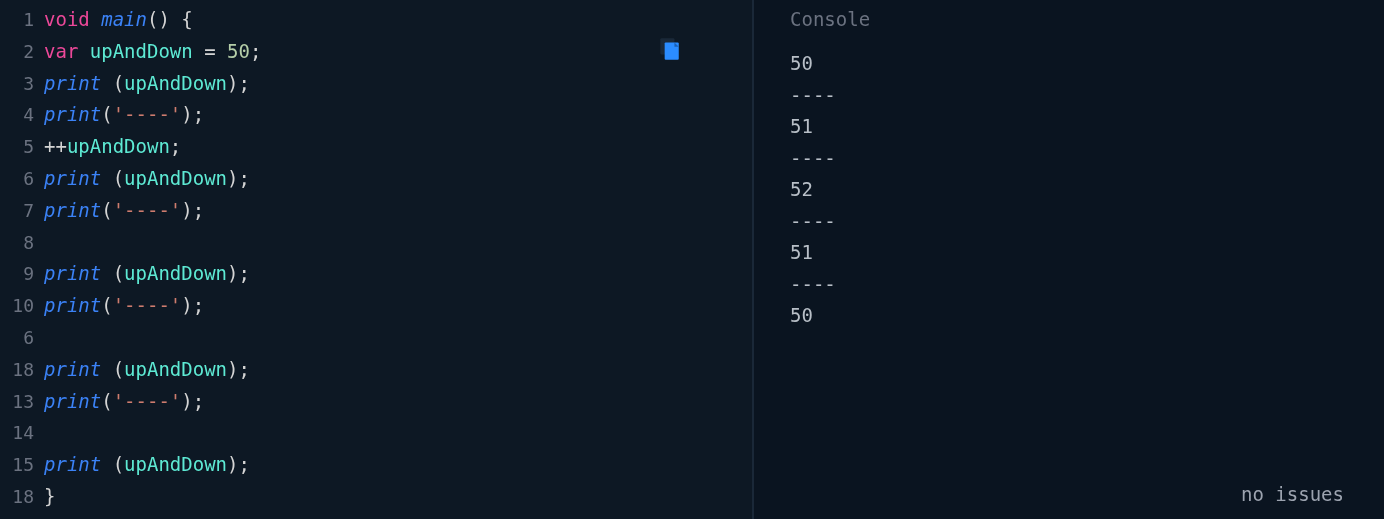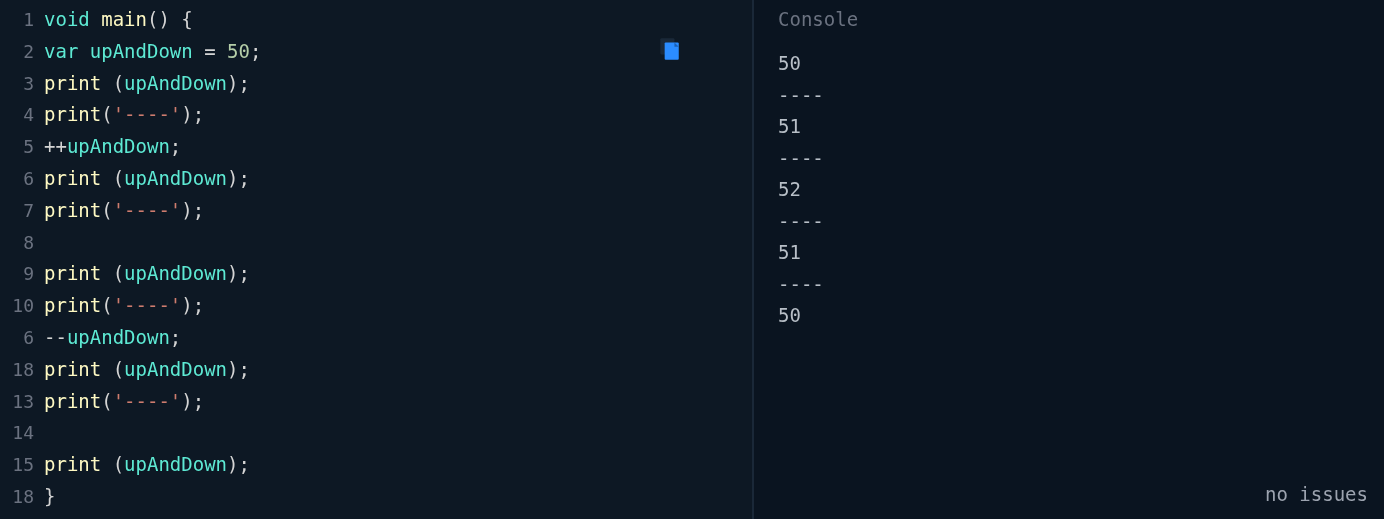--- a/index.html
+++ b/index.html
@@ -17,21 +17,21 @@
       height: 100%;
       background: #0d1824;
       position: relative;
       padding-top: 4px;
     }
     .console-pane {
       flex: 1;
       height: 100%;
       background: #0a1420;
       border-left: 2px solid #1a2838;
-      padding: 8px 0 0 24px;
+      padding: 8px 0 0 36px;
       position: relative;
       display: flex;
       flex-direction: column;
     }
     .code-line {
       display: flex;
       height: 31.8px;
       align-items: center;
       font-size: 19px;
       line-height: 31.8px;
@@ -40,23 +40,23 @@
       width: 44px;
       text-align: right;
       color: #6b7280;
       padding-right: 10px;
       user-select: none;
       font-size: 18px;
     }
     .line-content {
       white-space: pre;
     }
-    .tok-keyword { color: #5eead4; }
+    .tok-keyword { color: #ec4899; }
     .tok-ident2 { color: #5eead4; }
-    .tok-func { color: #fef9c3; }
+    .tok-func { color: #3b82f6; font-style: italic; }
     .tok-punct { color: #d4d4d4; }
     .tok-number { color: #b5cea8; }
     .tok-string { color: #ce7c6e; }
     .tok-plain { color: #d4d4d4; }
     
     .copy-button {
       position: absolute;
       top: 36px;
       right: 70px;
       width: 26px;
@@ -78,21 +78,21 @@
     }
     .console-line {
       color: #b8bfc7;
       font-size: 19px;
       line-height: 31.5px;
       white-space: pre;
     }
     .status-bar {
       position: absolute;
       bottom: 14px;
-      right: 16px;
+      right: 40px;
       color: #9ca3af;
       font-size: 19px;
       text-align: center;
     }
   </style>
 </head>
 <body>
 
 <div class="editor-pane">
   <div id="code-lines">
@@ -130,21 +130,20 @@
       <div class="code-line">
         <span class="line-number">9</span>
         <span class="line-content"><span class="tok-func">print</span><span class="tok-plain"> </span><span class="tok-punct">(</span><span class="tok-ident2">upAndDown</span><span class="tok-punct">);</span></span>
       </div>
       <div class="code-line">
         <span class="line-number">10</span>
         <span class="line-content"><span class="tok-func">print</span><span class="tok-punct">(</span><span class="tok-string">'----'</span><span class="tok-punct">);</span></span>
       </div>
       <div class="code-line">
         <span class="line-number">6</span>
-        <span class="line-content"><span class="tok-punct">--</span><span class="tok-ident2">upAndDown</span><span class="tok-punct">;</span></span>
       </div>
       <div class="code-line">
         <span class="line-number">18</span>
         <span class="line-content"><span class="tok-func">print</span><span class="tok-plain"> </span><span class="tok-punct">(</span><span class="tok-ident2">upAndDown</span><span class="tok-punct">);</span></span>
       </div>
       <div class="code-line">
         <span class="line-number">13</span>
         <span class="line-content"><span class="tok-func">print</span><span class="tok-punct">(</span><span class="tok-string">'----'</span><span class="tok-punct">);</span></span>
       </div>
       <div class="code-line">

